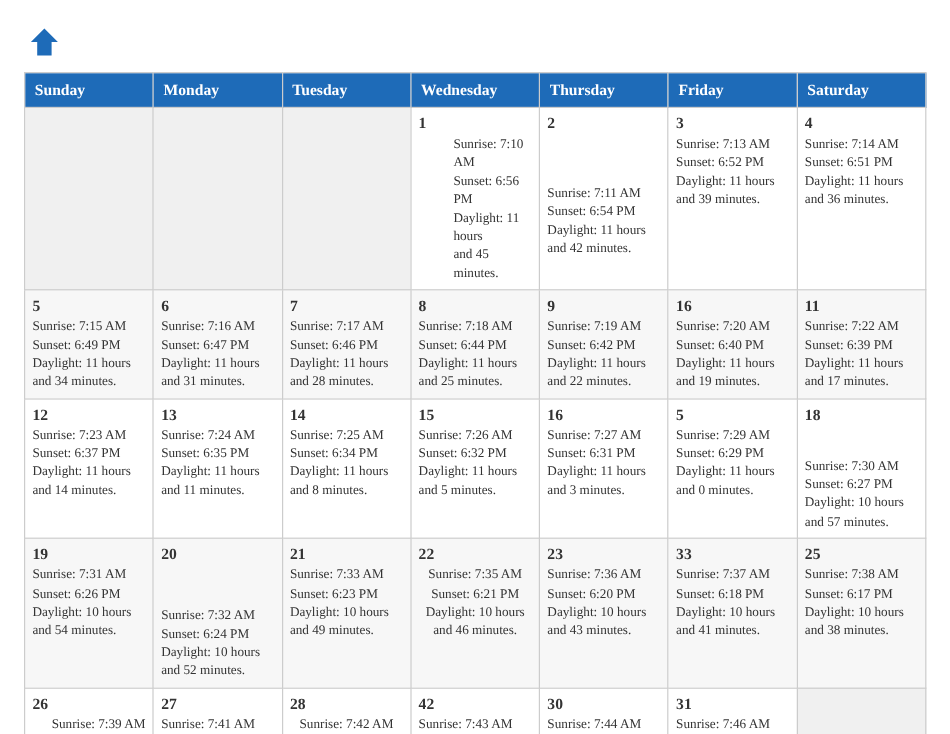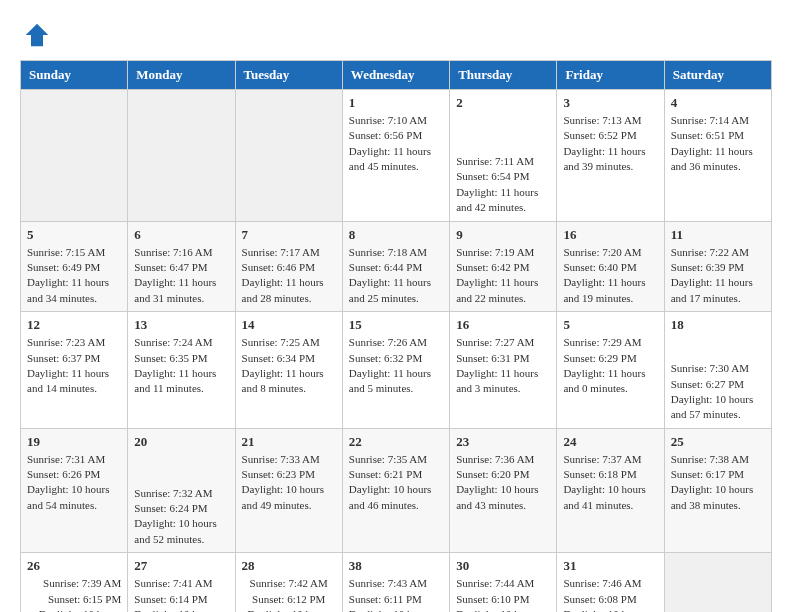--- a/index.html
+++ b/index.html
@@ -119,21 +119,21 @@
         <th>Saturday</th>
       </tr>
   </thead>
   <tbody id="calendar-body">
   <tr>
         <td class="empty-cell"></td>
         <td class="empty-cell"></td>
         <td class="empty-cell"></td>
         <td>
           <div class="day-number">1</div>
-          <div class="day-info" style="white-space: pre-line;">Sunrise: 7:10 AM
+          <div class="day-info" style="white-space: pre-line; margin-left: 29px;">Sunrise: 7:10 AM
 Sunset: 6:56 PM
 Daylight: 11 hours
 and 45 minutes.</div>
         </td>
         <td>
           <div class="day-number">2</div>
           <div class="day-info" style="white-space: pre-line; margin-top: 43px;">Sunrise: 7:11 AM
 Sunset: 6:54 PM
 Daylight: 11 hours
 and 42 minutes.</div>
@@ -272,34 +272,34 @@
         </td>
         <td>
           <div class="day-number">21</div>
           <div class="day-info" style="white-space: pre-line;">Sunrise: 7:33 AM
 Sunset: 6:23 PM
 Daylight: 10 hours
 and 49 minutes.</div>
         </td>
         <td>
           <div class="day-number">22</div>
-          <div class="day-info" style="white-space: pre-line;">Sunrise: 7:35 AM
+          <div class="day-info" style="white-space: pre-line; text-align: center;">Sunrise: 7:35 AM
 Sunset: 6:21 PM
 Daylight: 10 hours
 and 46 minutes.</div>
         </td>
         <td>
           <div class="day-number">23</div>
           <div class="day-info" style="white-space: pre-line;">Sunrise: 7:36 AM
 Sunset: 6:20 PM
 Daylight: 10 hours
 and 43 minutes.</div>
         </td>
         <td>
-          <div class="day-number">24</div>
+          <div class="day-number">33</div>
           <div class="day-info" style="white-space: pre-line;">Sunrise: 7:37 AM
 Sunset: 6:18 PM
 Daylight: 10 hours
 and 41 minutes.</div>
         </td>
         <td>
           <div class="day-number">25</div>
           <div class="day-info" style="white-space: pre-line;">Sunrise: 7:38 AM
 Sunset: 6:17 PM
 Daylight: 10 hours
@@ -322,21 +322,21 @@
 and 33 minutes.</div>
         </td>
         <td>
           <div class="day-number">28</div>
           <div class="day-info" style="white-space: pre-line; text-align: center;">Sunrise: 7:42 AM
 Sunset: 6:12 PM
 Daylight: 10 hours
 and 30 minutes.</div>
         </td>
         <td>
-          <div class="day-number">38</div>
+          <div class="day-number">42</div>
           <div class="day-info" style="white-space: pre-line;">Sunrise: 7:43 AM
 Sunset: 6:11 PM
 Daylight: 10 hours
 and 28 minutes.</div>
         </td>
         <td>
           <div class="day-number">30</div>
           <div class="day-info" style="white-space: pre-line;">Sunrise: 7:44 AM
 Sunset: 6:10 PM
 Daylight: 10 hours

